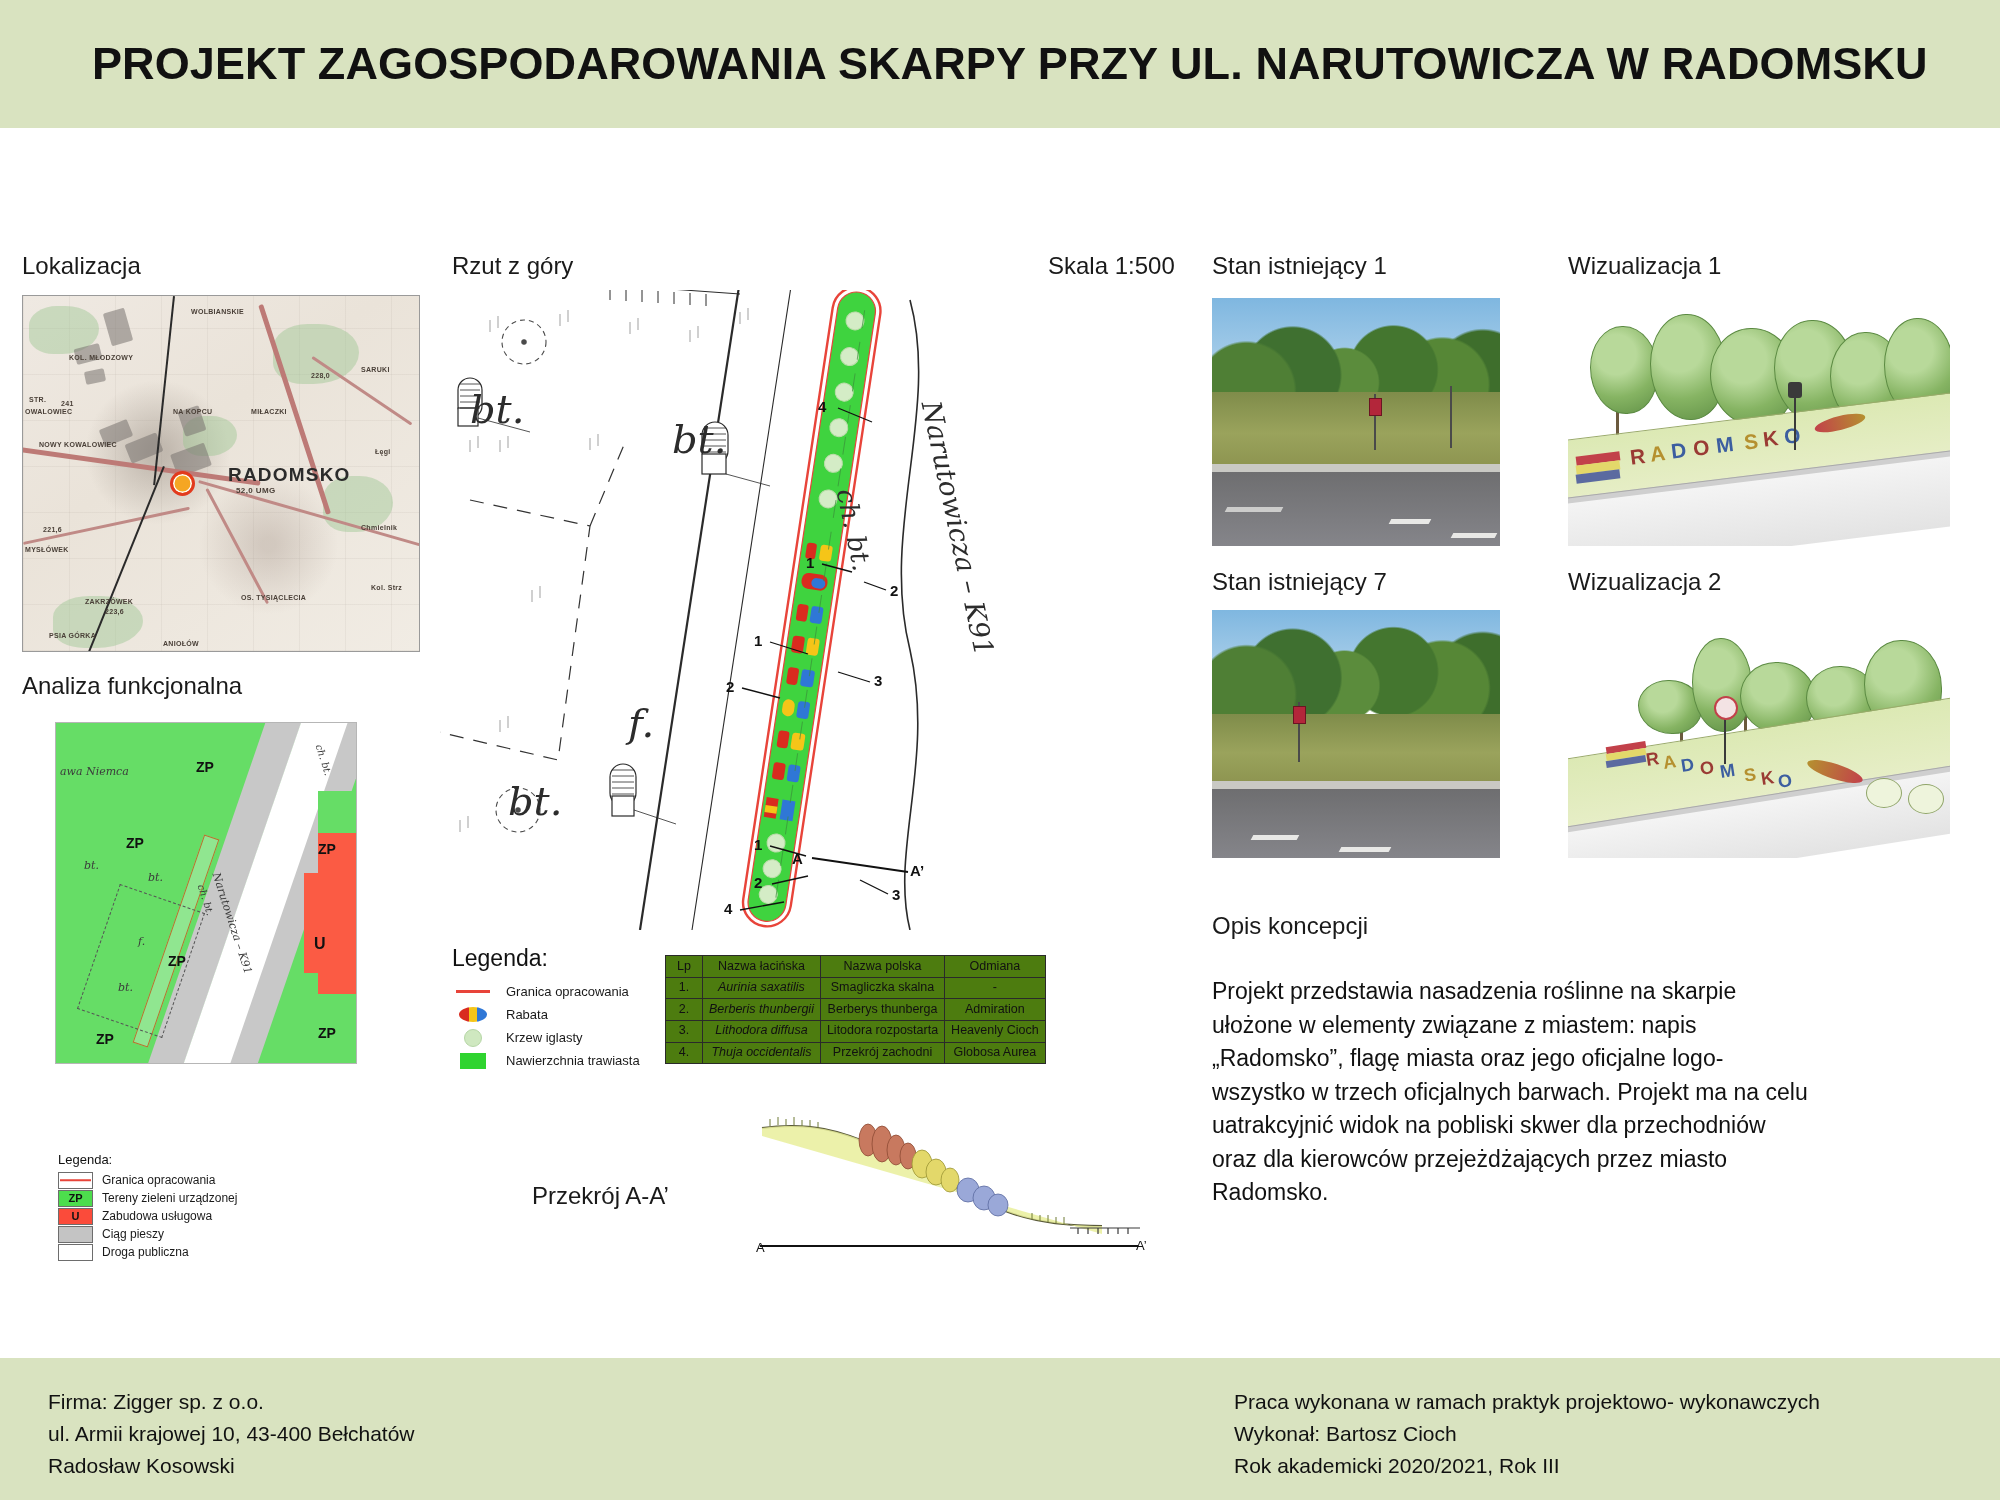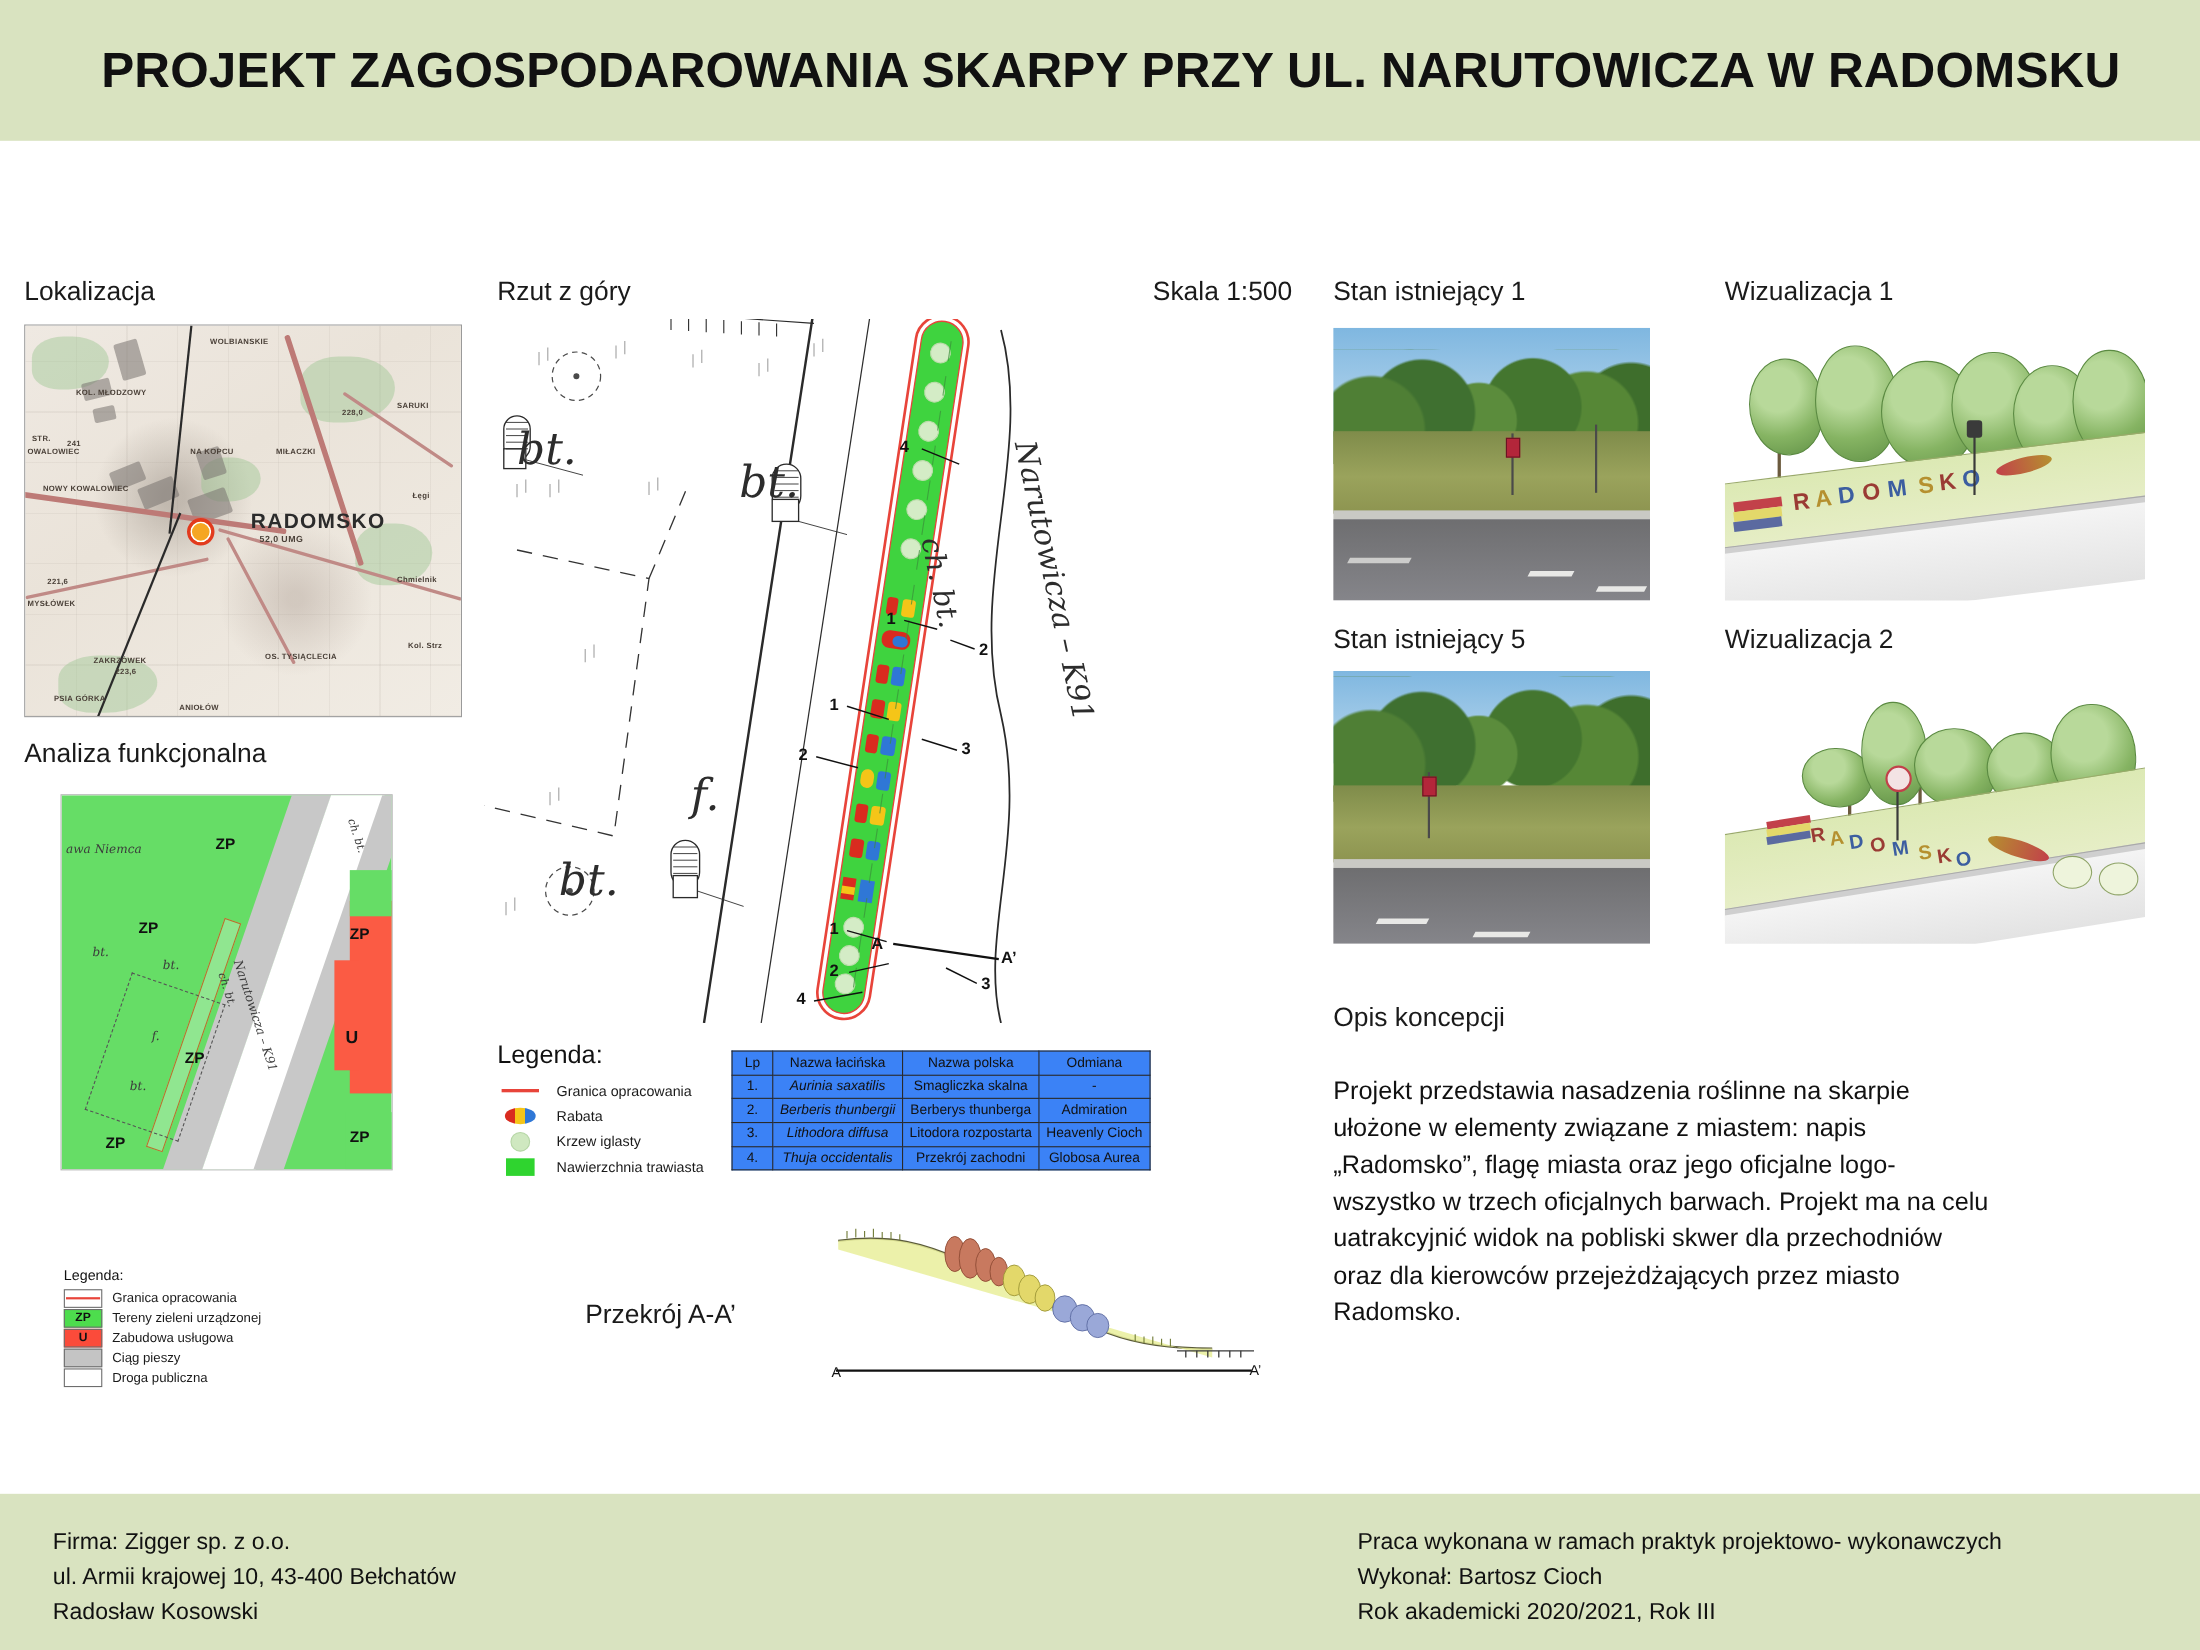--- a/index.html
+++ b/index.html
@@ -145,21 +145,21 @@
     width:28px; height:15px; border-radius:50% 50% 50% 50%;
     background:linear-gradient(90deg,#d92b1f 0 34%, #f5c518 34% 64%, #2f77d6 64% 100%);
   }
   .pl-dot { width:16px; height:16px; border-radius:50%; background:#cfe8c0; border:1px solid #b6d6a6; }
   .pl-sq { width:26px; height:16px; background:#2fd42f; }
   .pl-lbl { font-size:13px; color:#1a1a1a; white-space:nowrap; }
 
   
   #species-table {
     position:absolute; left:665px; top:955px; border-collapse:collapse;
-    font-size:12.5px; background:#3b82f6;
+    font-size:12.5px; background:#4d7c0f;
   }
   #species-table th, #species-table td {
     border:1px solid #2a2a2a; padding:2.5px 6px; text-align:center;
     font-weight:400; white-space:nowrap; line-height:1.25;
   }
   #species-table th { font-weight:400; }
   #species-table td.latin { font-style:italic; }
   #species-table td.lp { width:24px; }
 
   
@@ -246,21 +246,21 @@
 
 <div class="band" id="header-band"></div>
 <div id="poster-title">PROJEKT ZAGOSPODAROWANIA SKARPY PRZY UL. NARUTOWICZA W RADOMSKU</div>
 
 <div class="sec-label" style="left:22px; top:252px;">Lokalizacja</div>
 <div class="sec-label" style="left:22px; top:672px;">Analiza funkcjonalna</div>
 <div class="sec-label" style="left:452px; top:252px;">Rzut z góry</div>
 <div class="sec-label" style="left:1048px; top:252px;">Skala 1:500</div>
 <div class="sec-label" style="left:1212px; top:252px;text-align:center;">Stan istniejący 1</div>
 <div class="sec-label" style="left:1568px; top:252px;text-align:center;">Wizualizacja 1</div>
-<div class="sec-label" style="left:1212px; top:568px;">Stan istniejący 5</div>
+<div class="sec-label" style="left:1212px; top:568px;">Stan istniejący 7</div>
 <div class="sec-label" style="left:1568px; top:568px;">Wizualizacja 2</div>
 <div class="sec-label" id="section-label">Przekrój A-A’</div>
 
 <div class="fig" id="loc-map">
   <div class="topo-bg"></div>
 
   <div class="topo-green" style="left:6px;  top:10px;  width:70px;  height:48px;"></div>
   <div class="topo-green" style="left:250px;top:28px;  width:86px;  height:60px;"></div>
   <div class="topo-green" style="left:300px;top:180px; width:70px;  height:56px;"></div>
   <div class="topo-green" style="left:30px; top:300px; width:90px;  height:52px;"></div>

